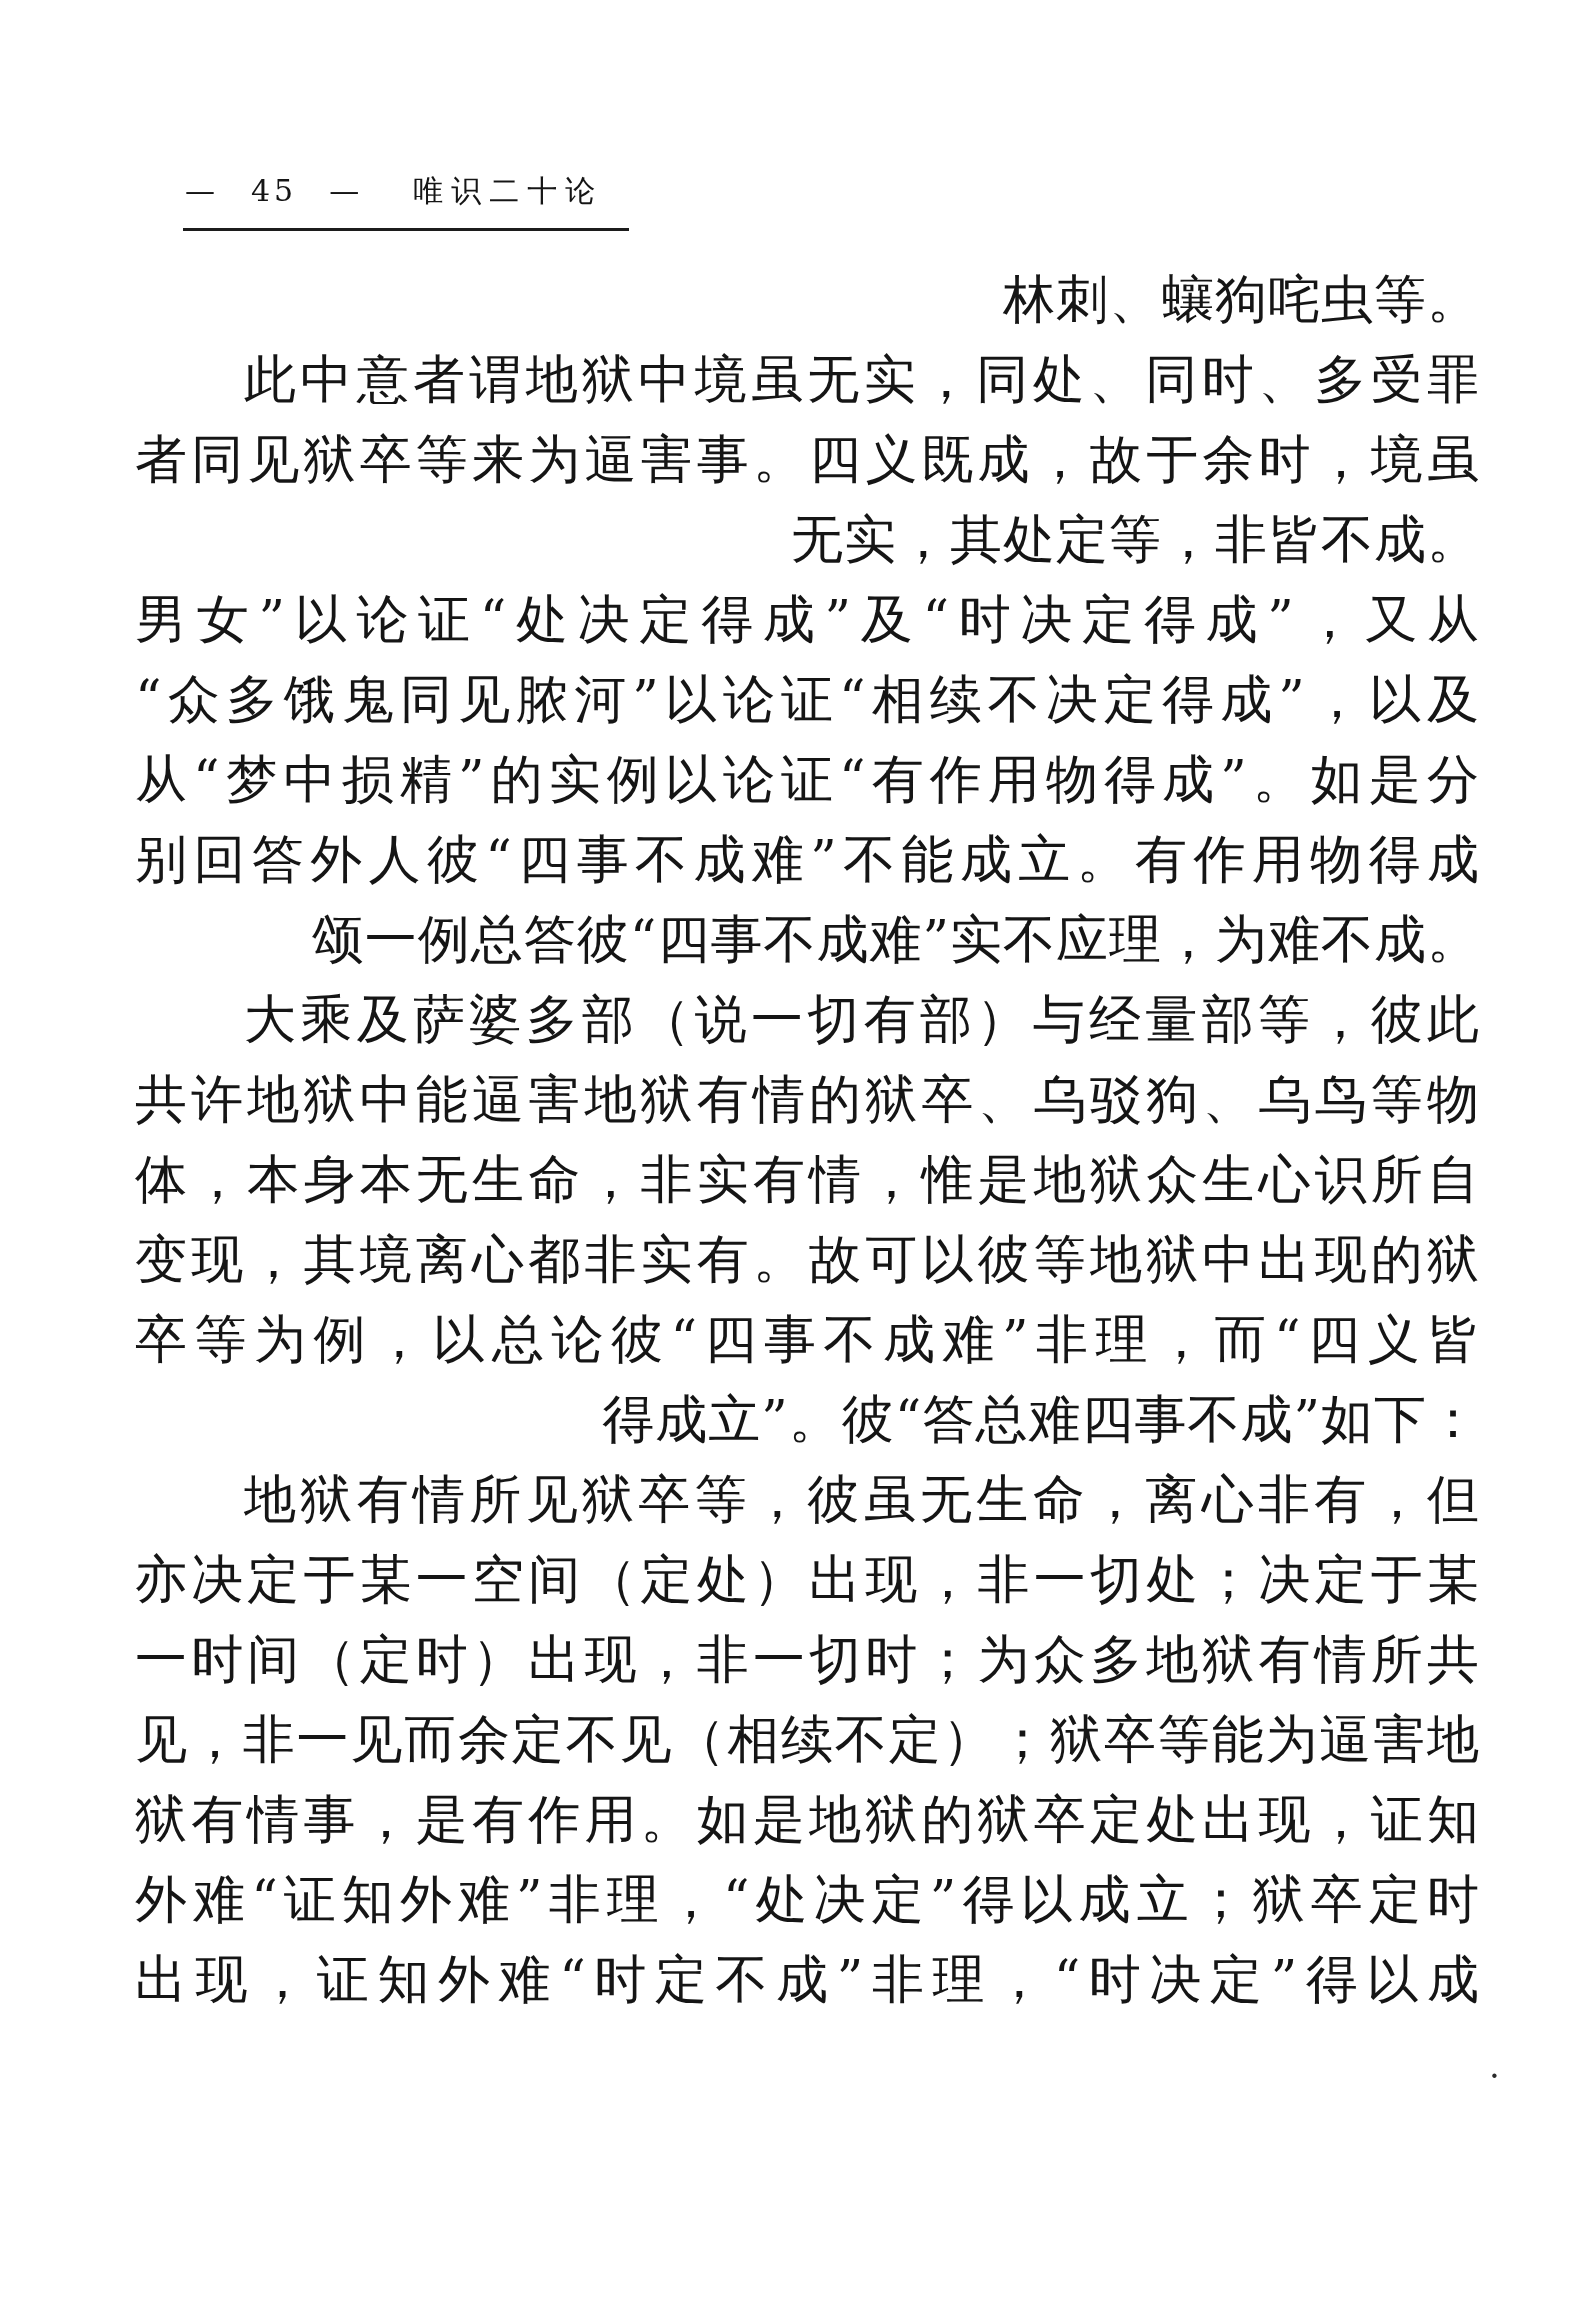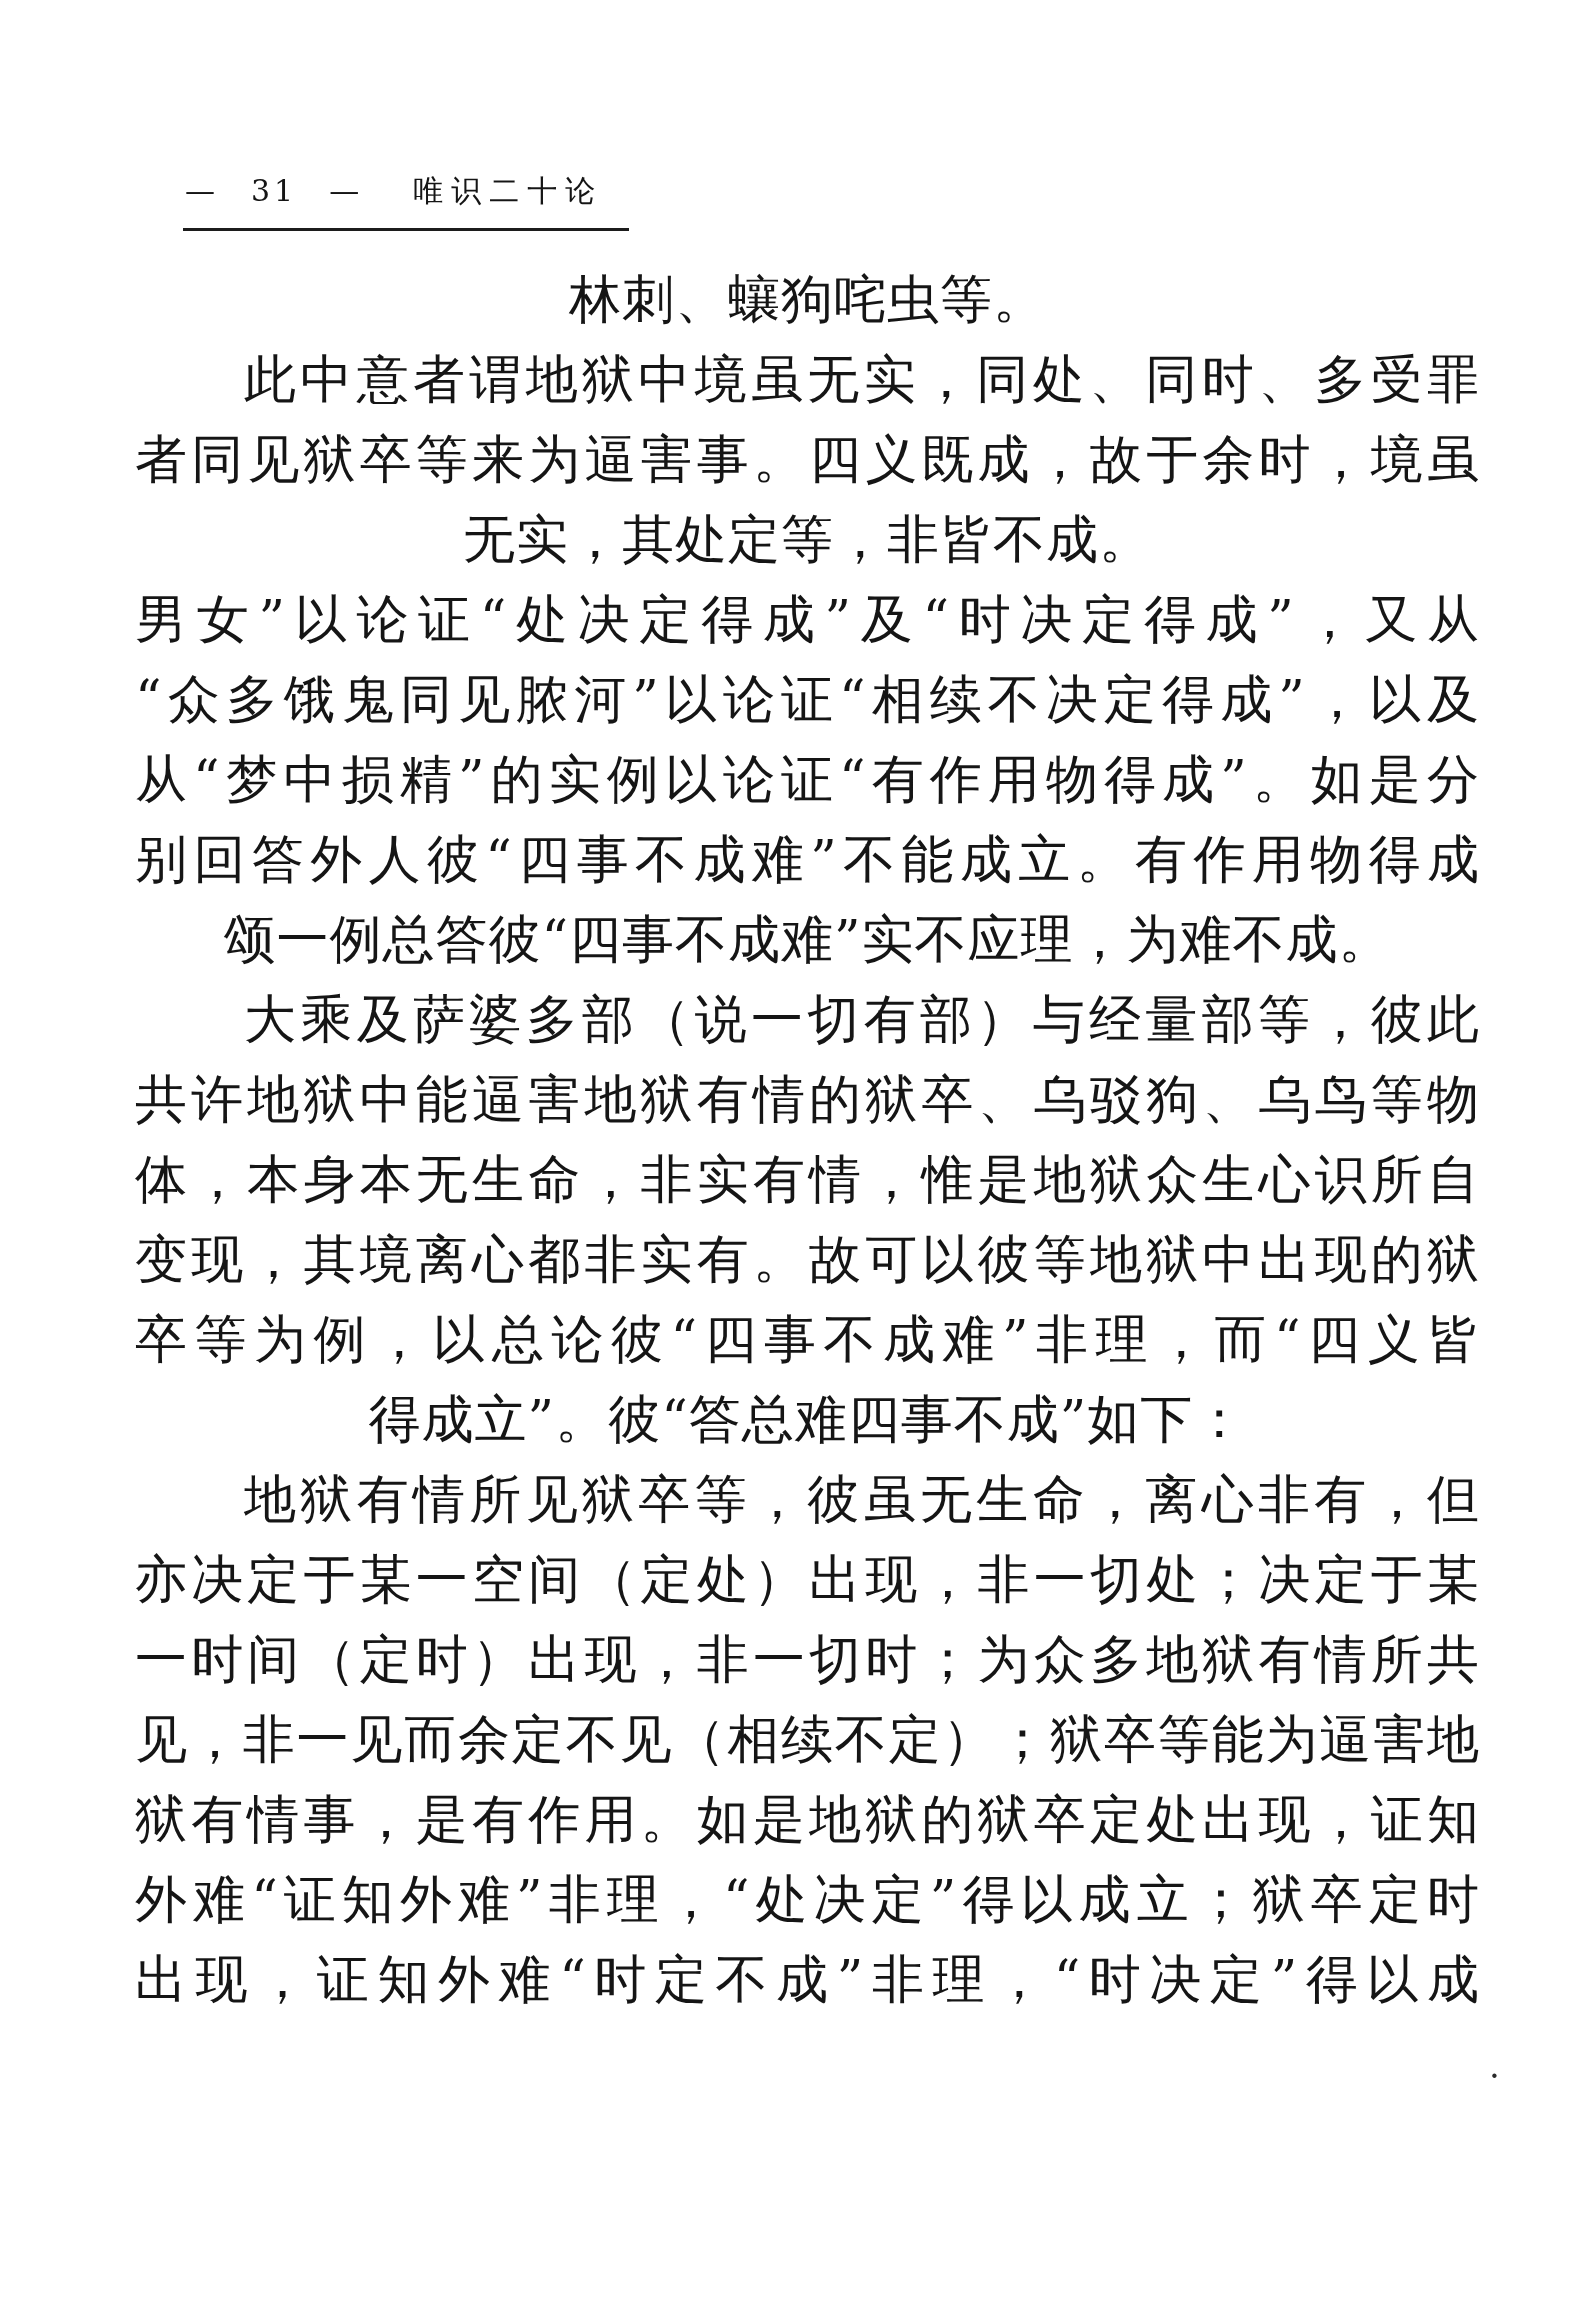--- a/index.html
+++ b/index.html
@@ -32,21 +32,21 @@
     left: 135px;
     top: 259px;
     width: 1345px;
     font-size: 52px;
     line-height: 80px;
     letter-spacing: 1px;
   }
   .line {
     height: 80px;
     white-space: nowrap;
-    text-align: center;
+    text-align: right;
   }
   .line.fill {
     white-space: normal;
     text-align: justify;
     text-align-last: justify;
     text-justify: inter-character;
   }
   .line.indent { padding-left: 109px; }
   .artifact-dot {
     position: absolute;
@@ -56,21 +56,21 @@
     color: #2a2a2a;
   }
 </style>
 </head>
 <body>
 
 <div class="page">
 
   <div class="running-header">
     <span>—</span>
-    <span>31</span>
+    <span>45</span>
     <span>—</span>
     <span class="book-title">唯识二十论</span>
   </div>
 
   <main class="page-body">
       <div class="line">林刺、蠰狗咤虫等。</div>
       <div class="line indent fill">此中意者谓地狱中境虽无实，同处、同时、多受罪</div>
       <div class="line fill">者同见狱卒等来为逼害事。四义既成，故于余时，境虽</div>
       <div class="line">无实，其处定等，非皆不成。</div>
       <div class="line fill">男女”以论证“处决定得成”及“时决定得成”，又从</div>

